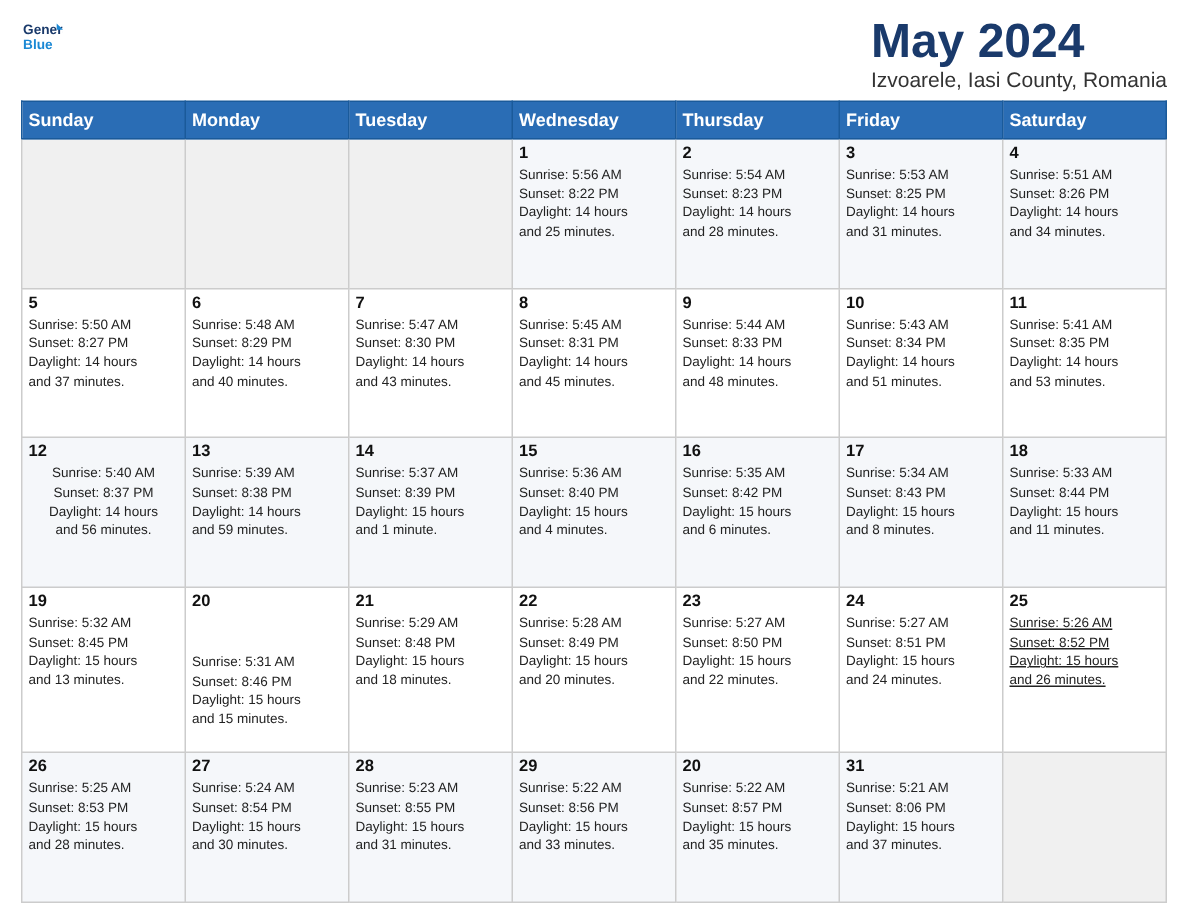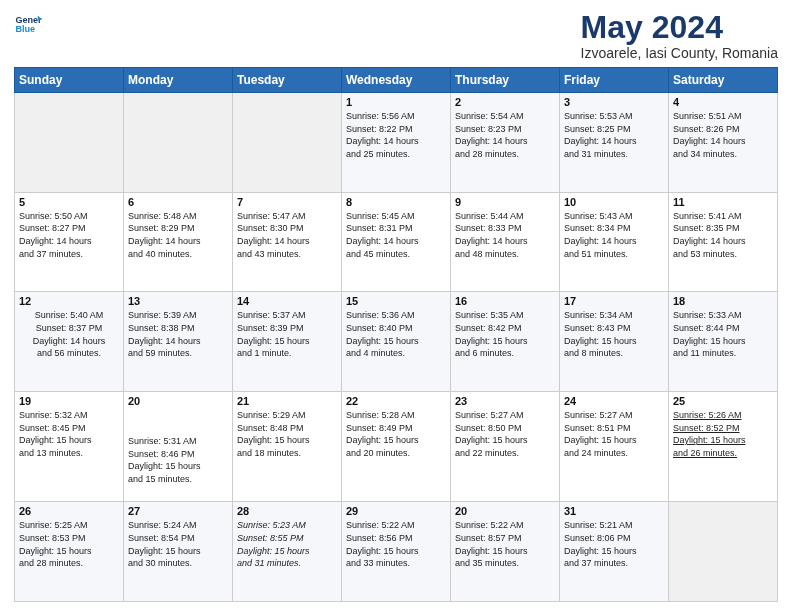--- a/index.html
+++ b/index.html
@@ -318,21 +318,21 @@
           </td>
           <td>
             <span class="day-num">27</span>
             <div class="day-info" style="white-space: pre-line;">Sunrise: 5:24 AM
 Sunset: 8:54 PM
 Daylight: 15 hours
 and 30 minutes.</div>
           </td>
           <td>
             <span class="day-num">28</span>
-            <div class="day-info" style="white-space: pre-line; font-style: italic;">Sunrise: 5:23 AM
+            <div class="day-info" style="white-space: pre-line;">Sunrise: 5:23 AM
 Sunset: 8:55 PM
 Daylight: 15 hours
 and 31 minutes.</div>
           </td>
           <td>
             <span class="day-num">29</span>
             <div class="day-info" style="white-space: pre-line;">Sunrise: 5:22 AM
 Sunset: 8:56 PM
 Daylight: 15 hours
 and 33 minutes.</div>

